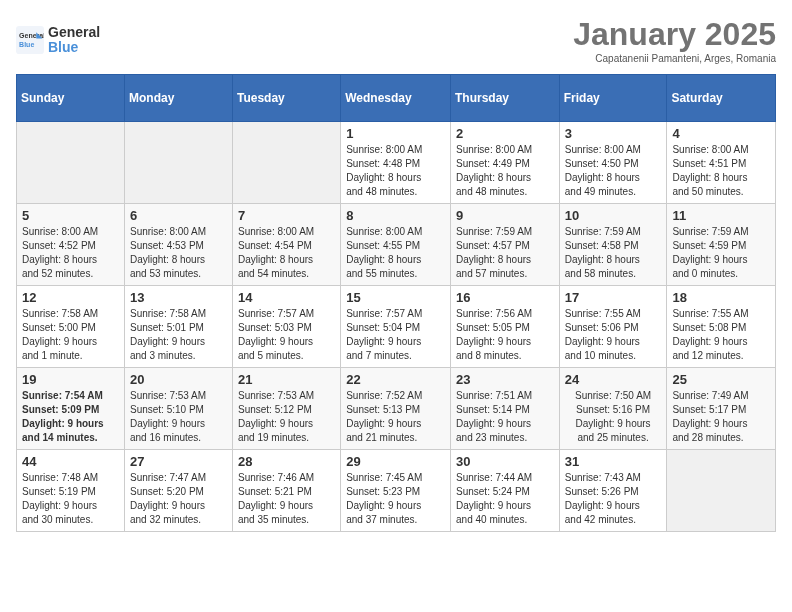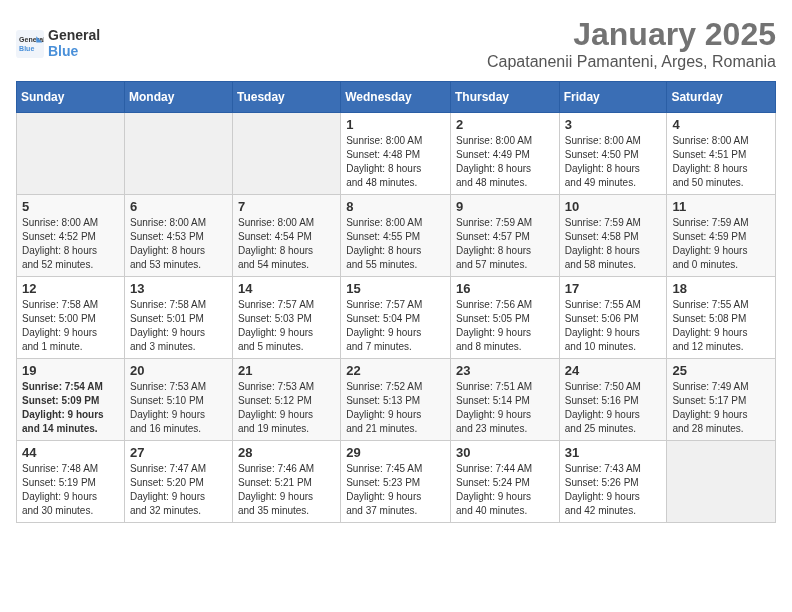--- a/index.html
+++ b/index.html
@@ -27,32 +27,32 @@
     }
     .title-area {
       text-align: right;
     }
     .calendar-title {
       font-size: 32px;
       font-weight: bold;
       color: #737373;
     }
     .calendar-subtitle {
-      font-size: 16px;
+      font-size: 10px;
       color: #555;
     }
     table {
       width: 100%;
       border-collapse: collapse;
       font-size: 10.5px;
     }
     thead tr th {
       background-color: #3a6eb5;
       color: #fff;
-      padding: 8px 4px;
+      padding: 16px 4px;
       text-align: left;
       font-size: 12px;
       font-weight: bold;
       border: 1px solid #2a5ea5;
     }
     tbody tr td {
       border: 1px solid #ccc;
       vertical-align: top;
       padding: 4px 5px;
       height: 80px;
@@ -278,21 +278,21 @@
         </td>
         <td>
           <div class="day-number">23</div>
           <div class="day-info" style="white-space: pre-line;">Sunrise: 7:51 AM
 Sunset: 5:14 PM
 Daylight: 9 hours
 and 23 minutes.</div>
         </td>
         <td>
           <div class="day-number">24</div>
-          <div class="day-info" style="white-space: pre-line;">Sunrise: 7:50 AM
+          <div class="day-info" style="white-space: pre-line; text-align: center;">Sunrise: 7:50 AM
 Sunset: 5:16 PM
 Daylight: 9 hours
 and 25 minutes.</div>
         </td>
         <td>
           <div class="day-number">25</div>
           <div class="day-info" style="white-space: pre-line;">Sunrise: 7:49 AM
 Sunset: 5:17 PM
 Daylight: 9 hours
 and 28 minutes.</div>

